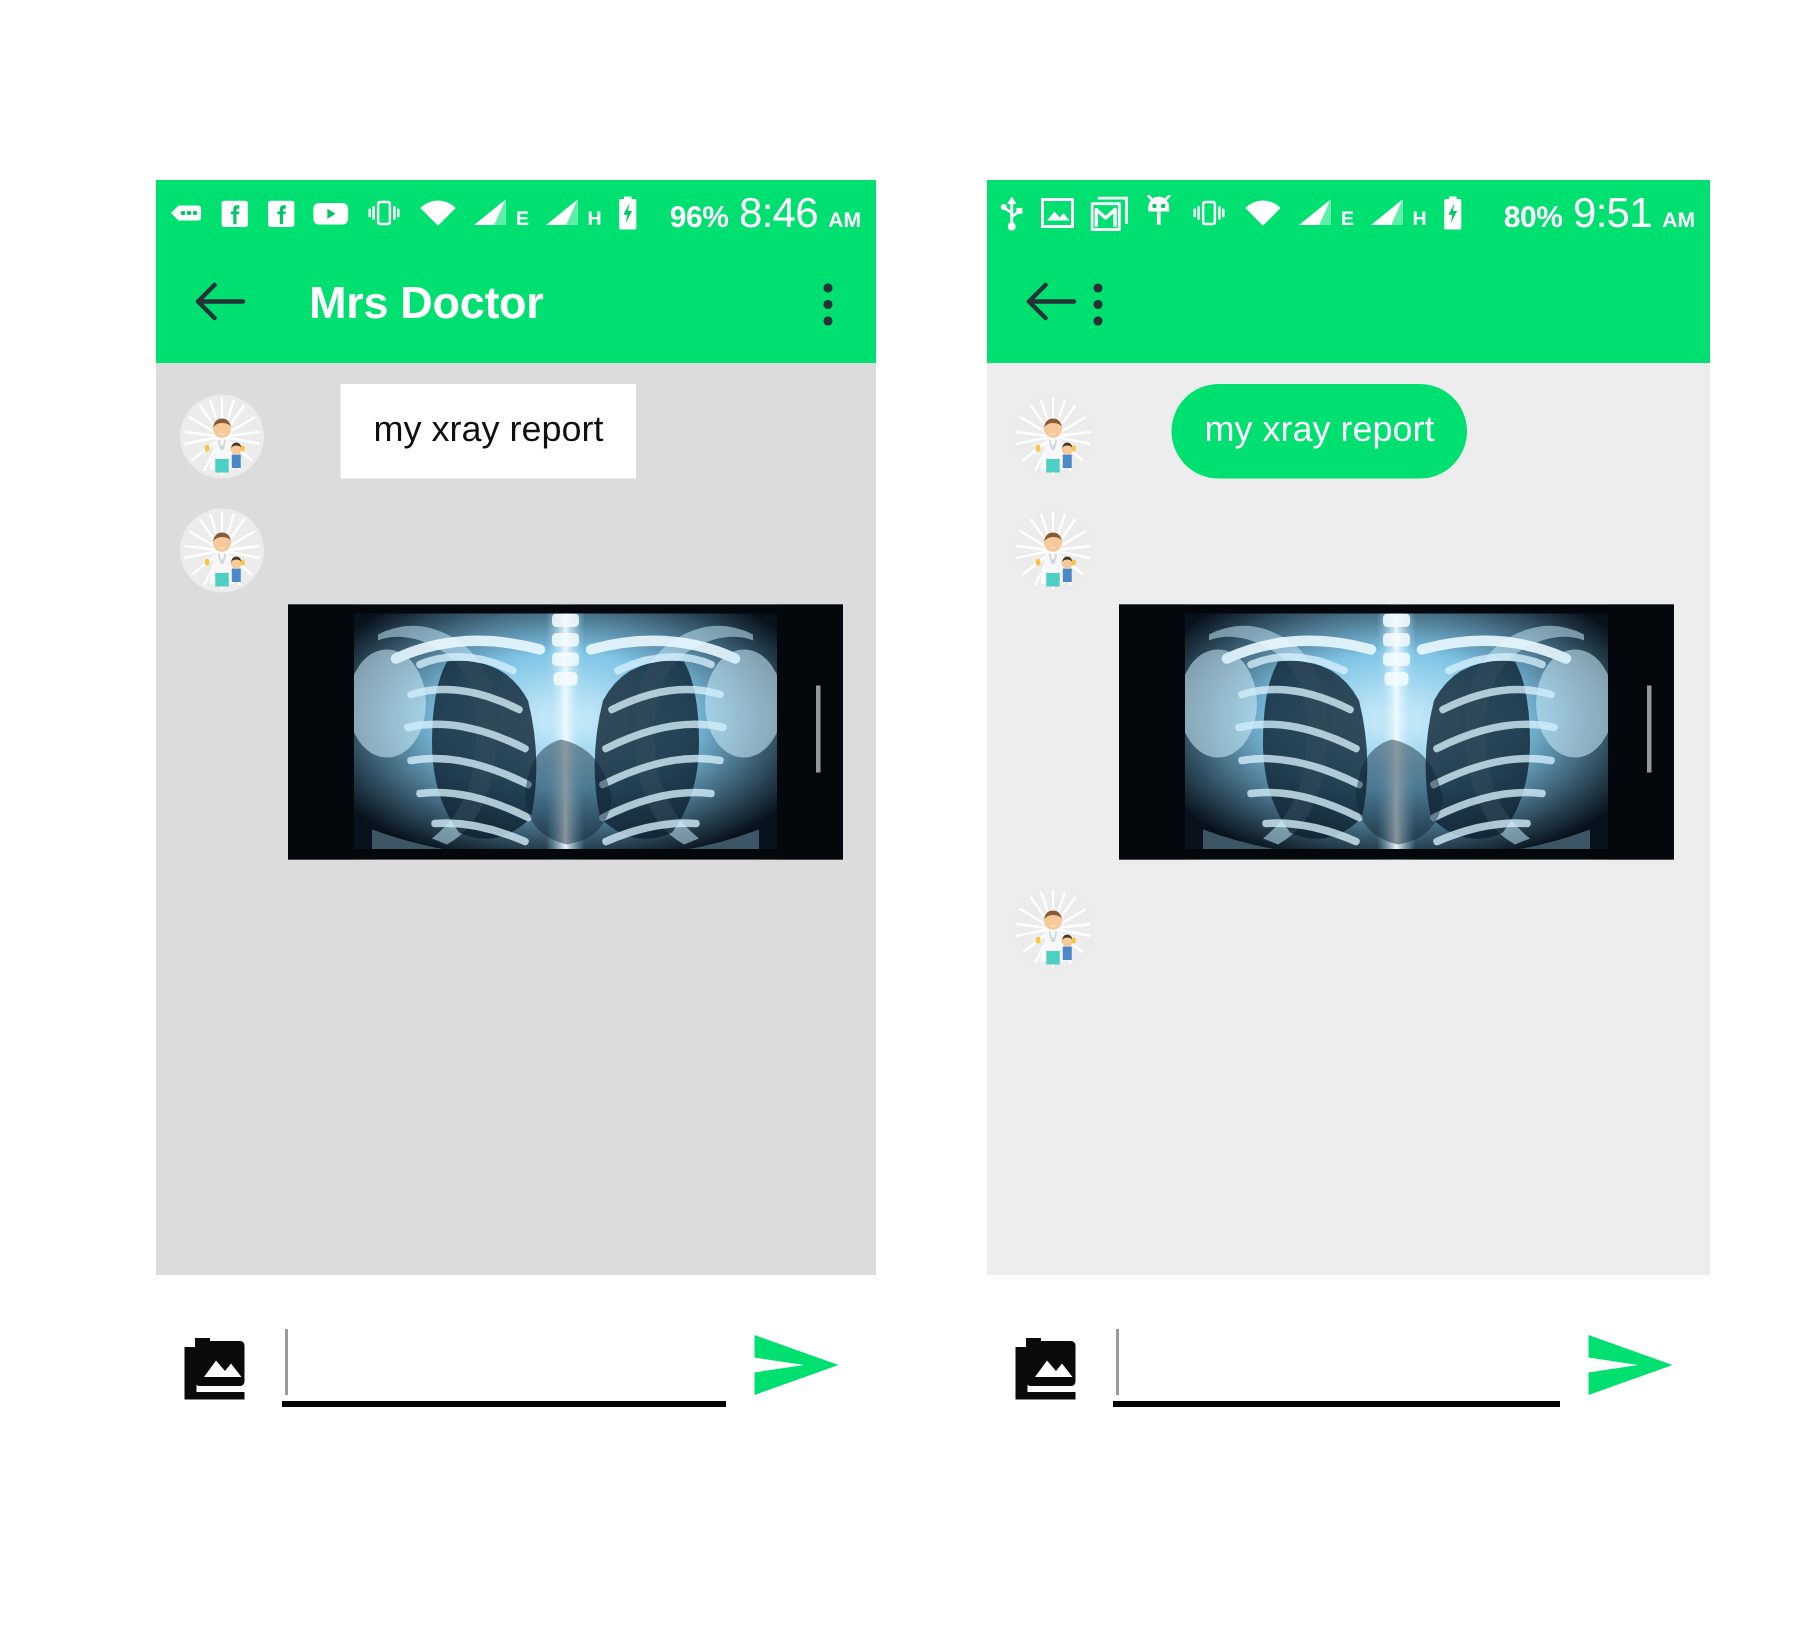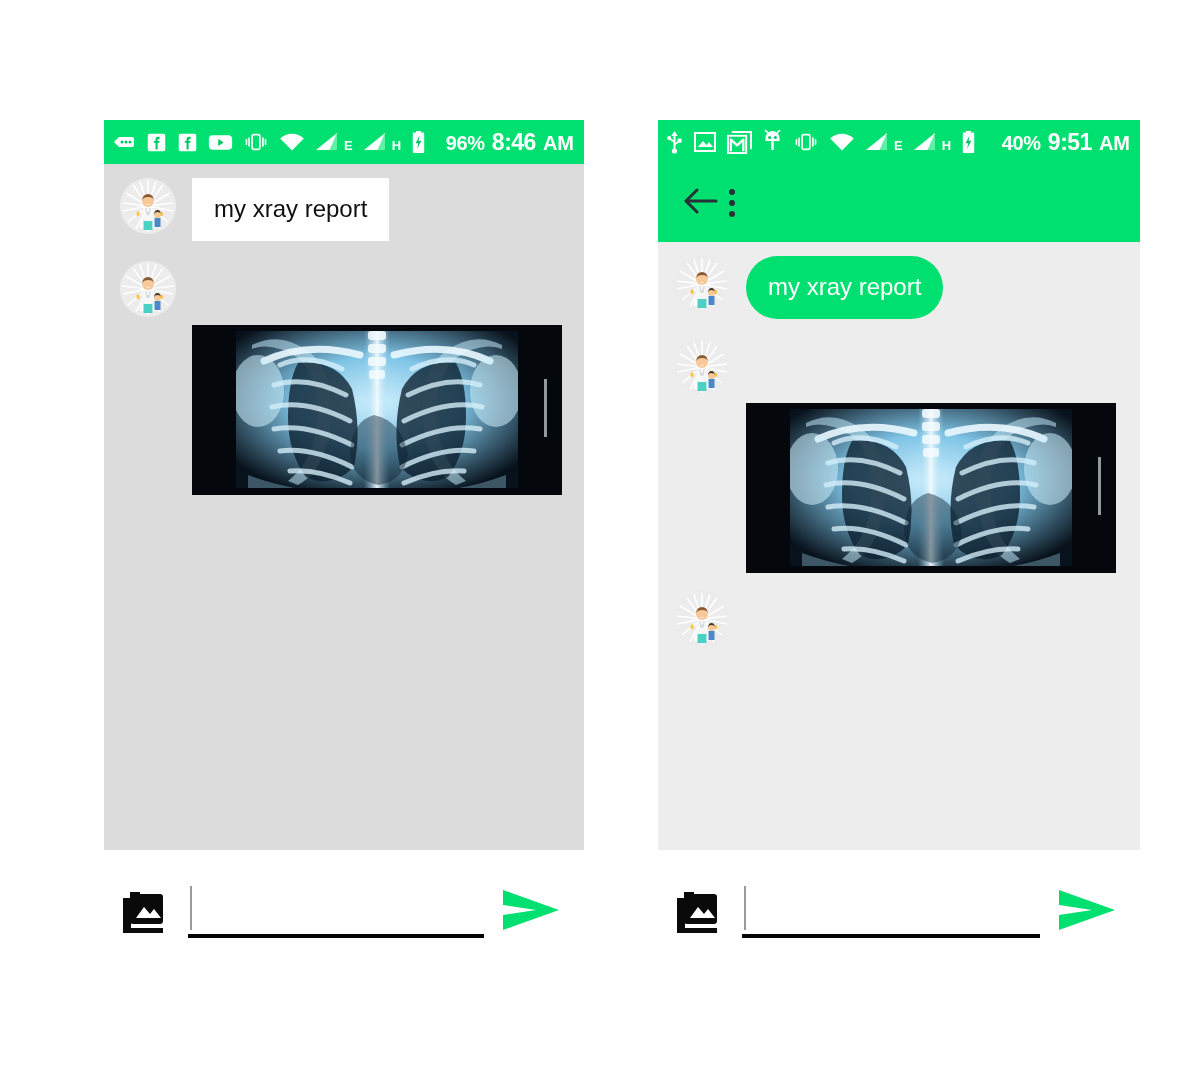--- a/index.html
+++ b/index.html
@@ -64,26 +64,26 @@
     flex: 0 0 auto;
     white-space: nowrap;
     text-align: right;
   }
   .batt-pct {
     font-size: 20px;
     font-weight: 600;
     letter-spacing: -0.3px;
   }
   .clock {
-    font-size: 23px;
-    font-weight: 700;
+    font-size: 28px;
+    font-weight: 400;
     letter-spacing: -0.5px;
   }
   .ampm {
-    font-size: 20px;
+    font-size: 14px;
     font-weight: 700;
     letter-spacing: 0px;
   }
   .sig-label {
     font-size: 13px;
     font-weight: 700;
     line-height: 1;
     align-self: flex-end;
     padding-bottom: 2px;
     margin-left: -5px;
@@ -130,23 +130,24 @@
     flex: 1 1 auto;
     padding: 14px 0 0 0;
     overflow: hidden;
     position: relative;
   }
   .phone.left  .chat { background: #dcdcdc; }
   .phone.right .chat { background: #ededed; }
 
   .msg-row {
     display: flex;
-    align-items: flex-start;
+    align-items: flex-end;
     padding: 0 16px;
     margin-bottom: 20px;
+    gap: 35px;
   }
   .msg-row.img-row { margin-bottom: 8px; }
 
   .avatar {
     flex: 0 0 auto;
     width: 56px;
     height: 56px;
     border-radius: 50%;
     overflow: hidden;
     background: #ebebeb;
@@ -316,20 +317,33 @@
         </span>
       </div>
 
       <div class="status-right">
         <span class="batt-pct">96%</span>
         <span class="clock">8:46</span>
         <span class="ampm">AM</span>
       </div>
     </div>
 
+    <div class="appbar">
+      <span class="back-arrow">
+        <svg width="34" height="28" viewBox="0 0 34 28">
+            <path d="M2 14 H32 M2 14 L13 3 M2 14 L13 25" stroke="#263238" stroke-width="3" fill="none" stroke-linecap="round" stroke-linejoin="round"></path>
+          </svg>
+      </span>
+      <span class="appbar-title">Mrs Doctor</span>
+      <span class="overflow">
+          <i></i>
+          <i></i>
+          <i></i>
+        </span>
+    </div>
 
     <div class="chat">
 
       <div class="msg-row">
         <span class="avatar">
           <svg width="56" height="56" viewBox="0 0 56 56">
             <circle cx="28" cy="28" r="28" fill="#ececec"></circle>
             <g stroke="#ffffff" stroke-width="1.6">
               <path d="M28 28 L28 2 M28 28 L36 3.5 M28 28 L43 7 M28 28 L50 15 M28 28 L53 25 M28 28 L53 33 M28 28 L48 44 M28 28 L40 51 M28 28 L28 54 M28 28 L16 51 M28 28 L8 44 M28 28 L3 33 M28 28 L3 25 M28 28 L6 15 M28 28 L13 7 M28 28 L20 3.5"></path>
             </g>
@@ -550,21 +564,21 @@
 
         <span class="sicon">
           <svg width="15" height="24" viewBox="0 0 15 24">
             <path fill="#fff" d="M5 1 h5 v1.6 h2.2 a1 1 0 0 1 1 1 V22 a1 1 0 0 1 -1 1 H2.8 a1 1 0 0 1 -1 -1 V3.6 a1 1 0 0 1 1 -1 H5Z"></path>
             <path fill="#00c763" d="M8.6 5.5 4.6 13.2h2.6l-1.1 5.6 4.3-8.1H7.6z"></path>
           </svg>
         </span>
       </div>
 
       <div class="status-right">
-        <span class="batt-pct">40%</span>
+        <span class="batt-pct">80%</span>
         <span class="clock">9:51</span>
         <span class="ampm">AM</span>
       </div>
     </div>
 
     <div class="appbar">
       <span class="back-arrow">
         <svg width="34" height="28" viewBox="0 0 34 28">
             <path d="M2 14 H32 M2 14 L13 3 M2 14 L13 25" stroke="#263238" stroke-width="3" fill="none" stroke-linecap="round" stroke-linejoin="round"></path>
           </svg>

